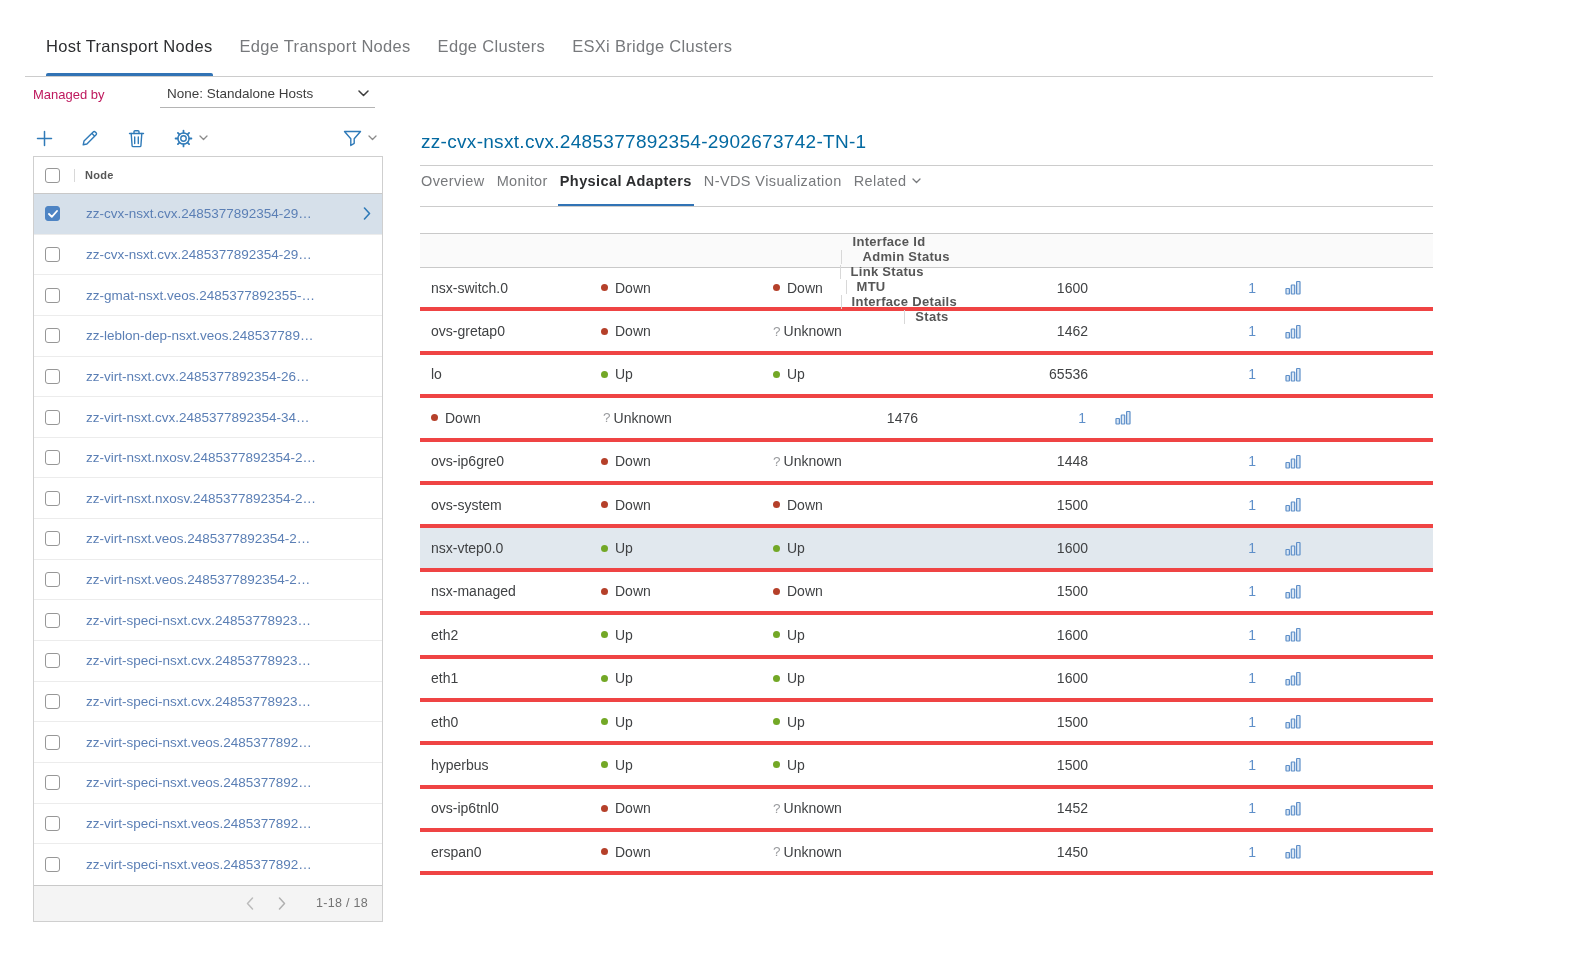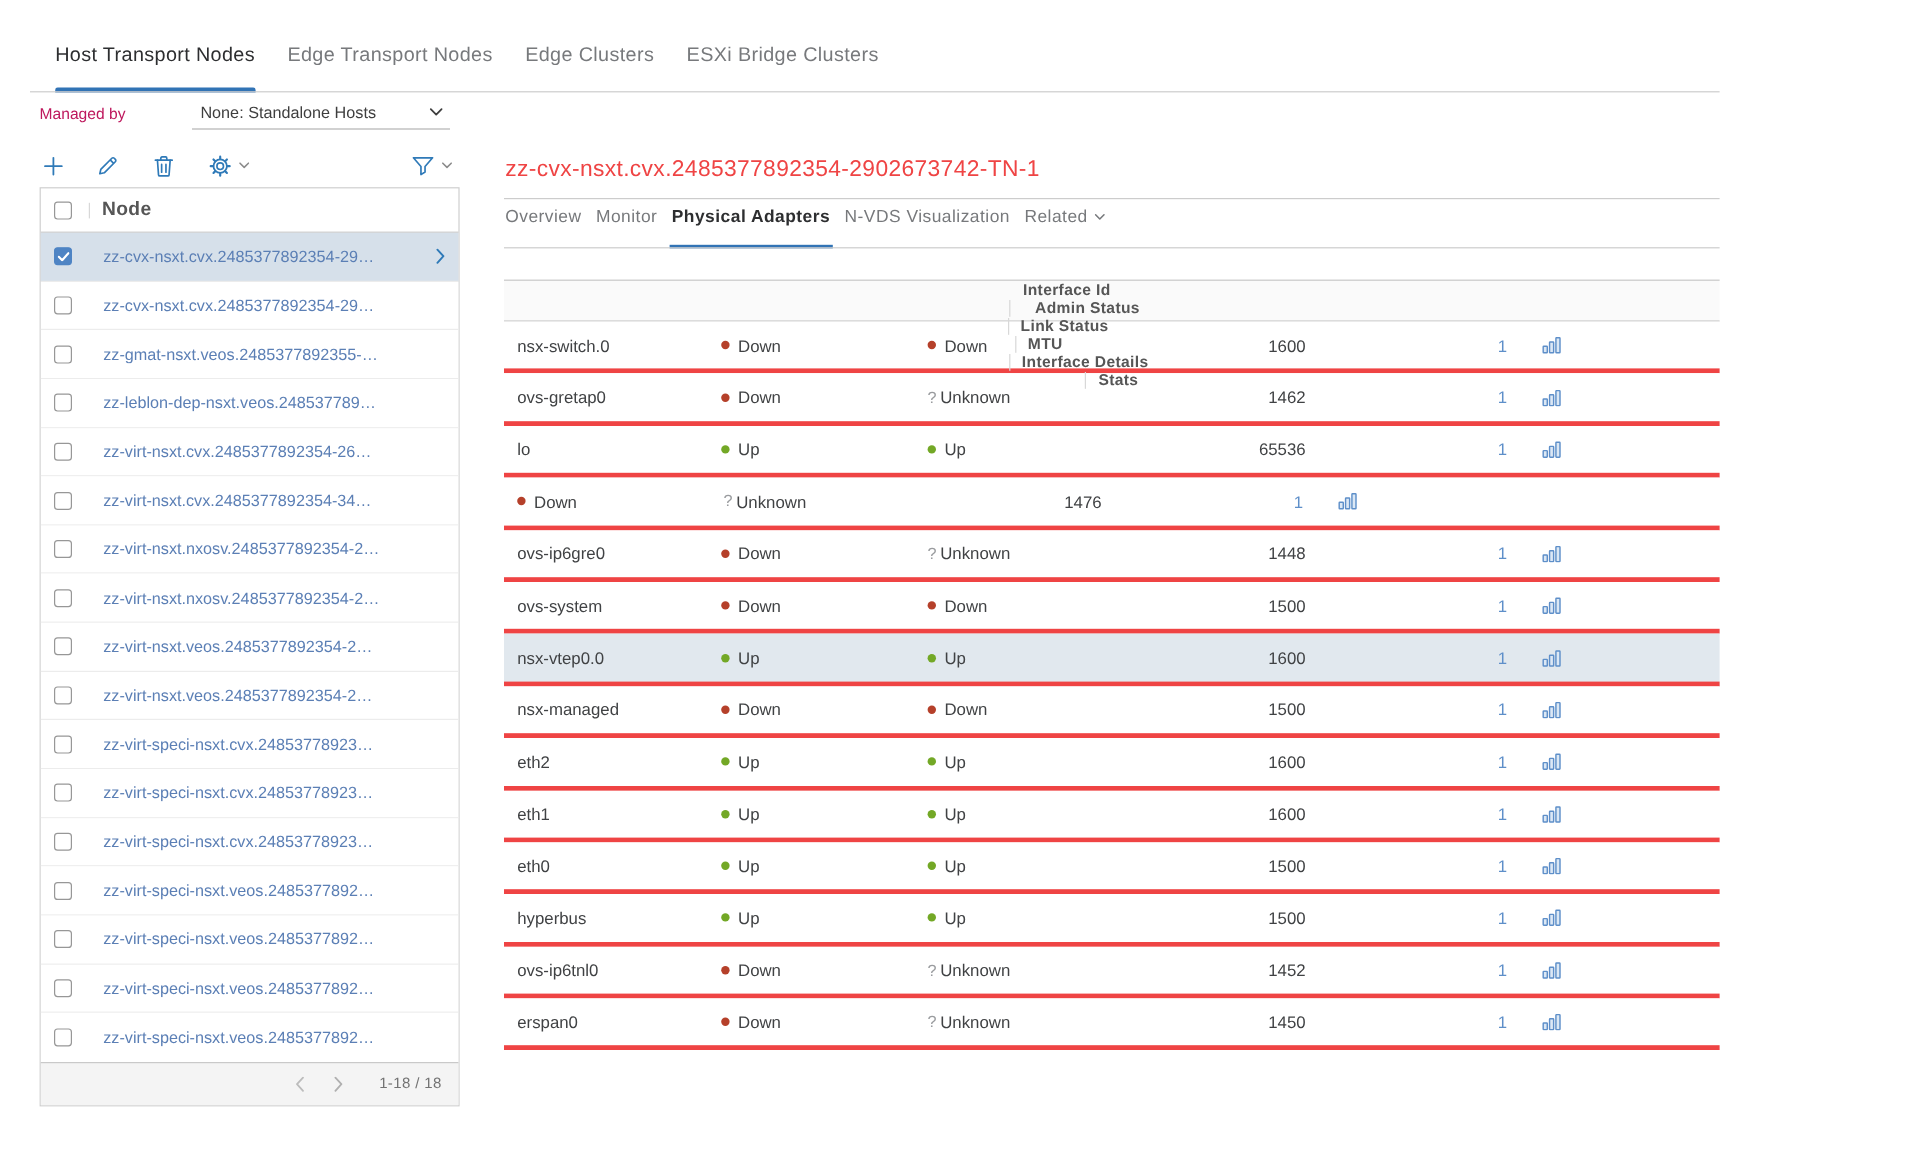--- a/index.html
+++ b/index.html
@@ -32,42 +32,42 @@
   .tb-edit { margin-left: 27px; }
   .tb-delete { margin-left: 29px; }
   .tb-settings { margin-left: 29px; }
   .tb-filter { margin-left: auto; margin-right: 6px; }
   .caret { margin-left: 6px; }
 
   
   .node-panel { position: absolute; left: 33px; top: 156px; width: 350px; box-sizing: border-box; border: 1px solid #cfcfcf; background: #fff; }
   .node-header { height: 36px; display: flex; align-items: center; border-bottom: 1px solid #c9c9c9; }
   .node-header .sep { width: 1px; height: 13px; background: #d8d8d8; margin-left: 14px; }
-  .node-header-label { margin-left: 10px; font-size: 16px; font-weight: bold; color: #565656; letter-spacing: .3px; }
+  .node-header-label { margin-left: 10px; font-size: 11px; font-weight: bold; color: #565656; letter-spacing: .3px; }
 
   .cb { width: 15px; height: 15px; box-sizing: border-box; border: 1px solid #979797; border-radius: 3px; background: #fff; flex: none; cursor: pointer; display: flex; align-items: center; justify-content: center; }
   .cb .check { display: none; }
   .cb.checked { background: #4e84c4; border-color: #4e84c4; }
   .cb.checked .check { display: block; }
   .cb-margin { margin-left: 11px; }
 
   .node-list {}
   .node-row { height: 40.65px; box-sizing: border-box; display: flex; align-items: center; border-bottom: 1px solid #ececec; cursor: pointer; background: #fff; }
   .node-row:last-child { border-bottom: none; }
   .node-row.selected { background: #d6e0ea; }
   .node-link { margin-left: 26px; font-size: 13.5px; color: #5b7fb5; white-space: nowrap; overflow: hidden; flex: 1; cursor: pointer; }
   .node-chevron { margin-right: 11px; margin-left: 4px; flex: none; display: flex; cursor: pointer; }
 
   .pagination { height: 35px; background: #f4f4f4; border-top: 1px solid #c9c9c9; display: flex; align-items: center; justify-content: flex-end; padding-right: 14px; }
   .page-btn { background: none; border: none; padding: 0 12px; cursor: default; display: flex; align-items: center; }
   .page-range { font-size: 12.5px; color: #737373; margin-left: 18px; letter-spacing: .3px; }
 
   
   .detail { position: absolute; left: 420px; top: 0; width: 1013px; }
-  .detail-title { position: absolute; left: 1px; top: 131px; font-size: 19px; font-weight: 400; color: #ef4444; letter-spacing: .3px; margin: 0; }
+  .detail-title { position: absolute; left: 1px; top: 131px; font-size: 19px; font-weight: 400; color: #0369a1; letter-spacing: .3px; margin: 0; }
   .title-border { position: absolute; left: 0; top: 165px; width: 1013px; height: 1px; background: #cccccc; }
   .detail-tabs { position: absolute; left: 1px; top: 173px; height: 34px; display: flex; gap: 12px; }
   .detail-tab { position: relative; font-size: 14.5px; letter-spacing: .4px; color: #77797c; cursor: pointer; display: flex; align-items: flex-start; gap: 6px; white-space: nowrap; }
   .detail-tab.active { color: #2d2e30; font-weight: bold; }
   .detail-tab.active::after { content: ""; position: absolute; left: -2px; right: -2px; bottom: 0; height: 3px; background: #3173b5; }
   .detail-tab .caret { margin-left: 0; margin-top: 5px; }
   .tabs-border { position: absolute; left: 0; top: 206px; width: 1013px; height: 1px; background: #cccccc; }
 
   
   .adapter-table { position: absolute; left: 0; top: 233px; width: 1013px; }

